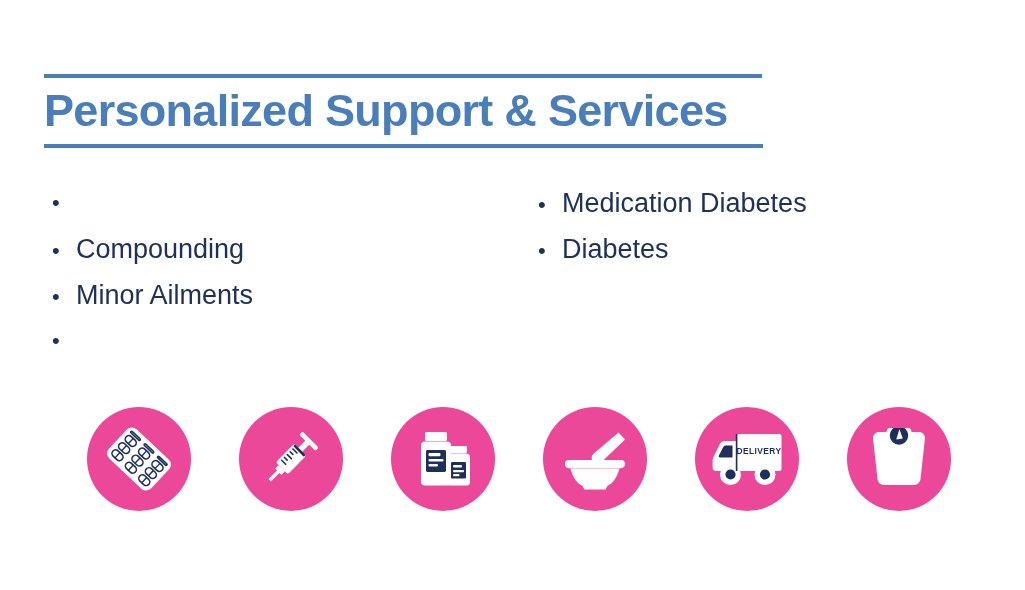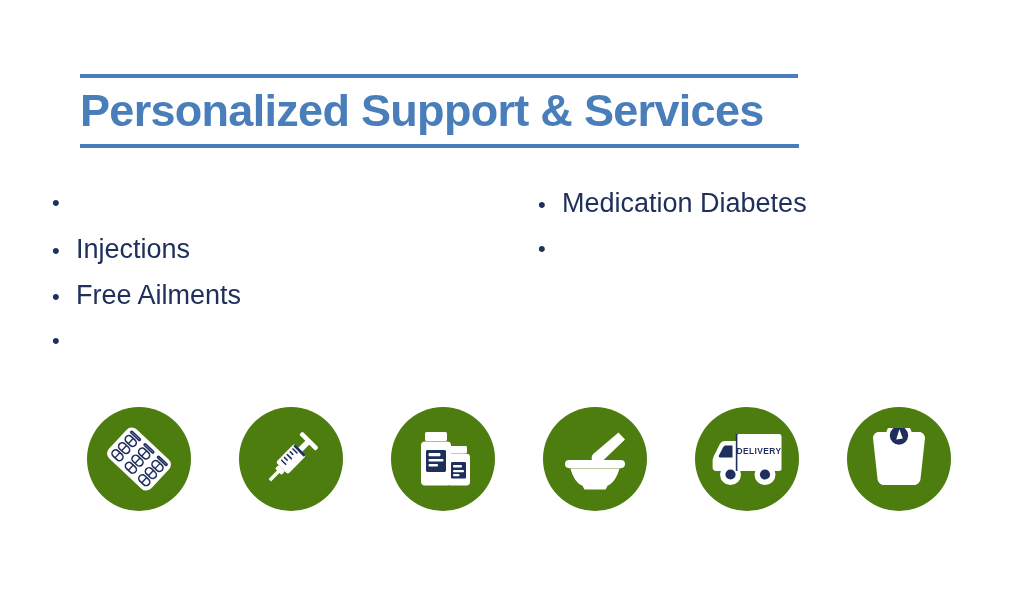--- a/index.html
+++ b/index.html
@@ -14,21 +14,21 @@
     position: relative;
     width: 1025px;
     height: 590px;
     background: #ffffff;
     overflow: hidden;
   }
 
   
   #title-block {
     position: absolute;
-    left: 80px;
+    left: 44px;
     top: 74px;
     width: 718px;
   }
   .rule {
     width: 100%;
     height: 4px;
     background: #4A7EBB;
   }
   .rule-bottom {
     width: 719px;
@@ -87,21 +87,21 @@
     top: 407px;
     width: 865px;
     height: 105px;
   }
   .icon-circle {
     position: absolute;
     top: 0;
     width: 104px;
     height: 104px;
     border-radius: 50%;
-    background: #4d7c0f;
+    background: #ec4899;
     display: flex;
     align-items: center;
     justify-content: center;
   }
   .icon-circle svg { display: block; }
   .c0 { left: 0px;   }
   .c1 { left: 152px; }
   .c2 { left: 304px; }
   .c3 { left: 456px; }
   .c4 { left: 608px; }
@@ -119,38 +119,39 @@
   </div>
 
   <div id="bullets">
 
     <div id="col-left" class="bullet-col">
       <div class="bullet-item">
         <span class="bullet-dot">•</span>
       </div>
       <div class="bullet-item">
         <span class="bullet-dot">•</span>
-        <span class="bullet-text">Injections</span>
-      </div>
-      <div class="bullet-item">
-        <span class="bullet-dot">•</span>
-        <span class="bullet-text">Free Ailments</span>
+        <span class="bullet-text">Compounding</span>
+      </div>
+      <div class="bullet-item">
+        <span class="bullet-dot">•</span>
+        <span class="bullet-text">Minor Ailments</span>
       </div>
       <div class="bullet-item">
         <span class="bullet-dot">•</span>
       </div>
     </div>
 
     <div id="col-right" class="bullet-col">
       <div class="bullet-item">
         <span class="bullet-dot">•</span>
         <span class="bullet-text">Medication Diabetes</span>
       </div>
       <div class="bullet-item">
         <span class="bullet-dot">•</span>
+        <span class="bullet-text">Diabetes</span>
       </div>
     </div>
 
   </div>
 
   <div id="icon-row">
 
     <div class="icon-circle c0">
       <span>
         <svg width="70" height="70" viewBox="0 0 70 70" aria-hidden="true">

